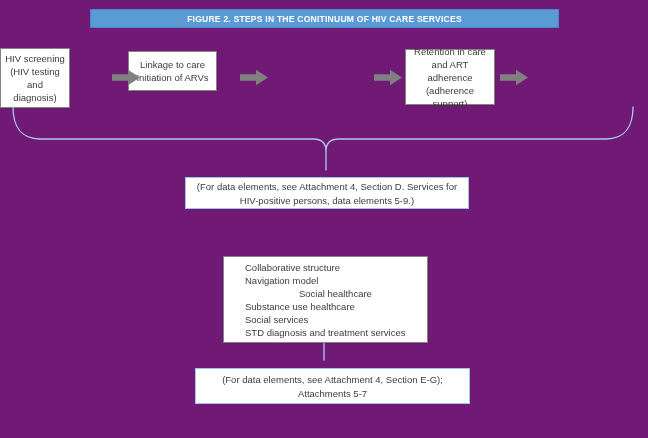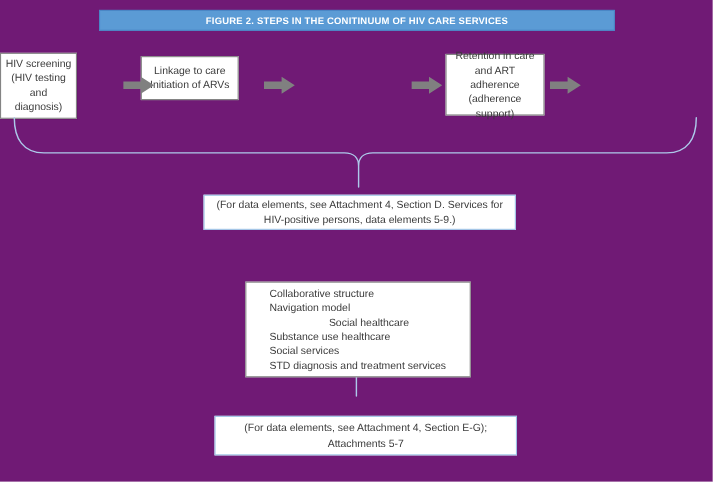--- a/index.html
+++ b/index.html
@@ -48,21 +48,21 @@
   #connectors{left:0;top:0;width:648px;height:438px;pointer-events:none;}
   
   .note{
     background:#ffffff;
     border:1px solid #9dc3e6;
     box-sizing:border-box;
     font-size:9.5px;line-height:13.5px;
     white-space:pre-line;
   }
   #note-1{left:185px;top:177px;width:284px;height:32px;padding:2px 7px;text-align:center;}
-  #note-2{left:195px;top:368px;width:275px;height:36px;padding:4px 6px;text-align:center;margin-top:10px;}
+  #note-2{left:195px;top:368px;width:275px;height:36px;padding:4px 6px;text-align:center;}
   
   #services-box{
     left:223px;top:218px;width:205px;height:87px;
     background:#ffffff;
     border:1.5px solid #848484;
     box-shadow:0.5px 0.5px 0 rgba(0,0,0,0.12);
     box-sizing:border-box;
     padding:4px 21px;
     font-size:9.5px;line-height:13px;margin-top:38px;
   }

